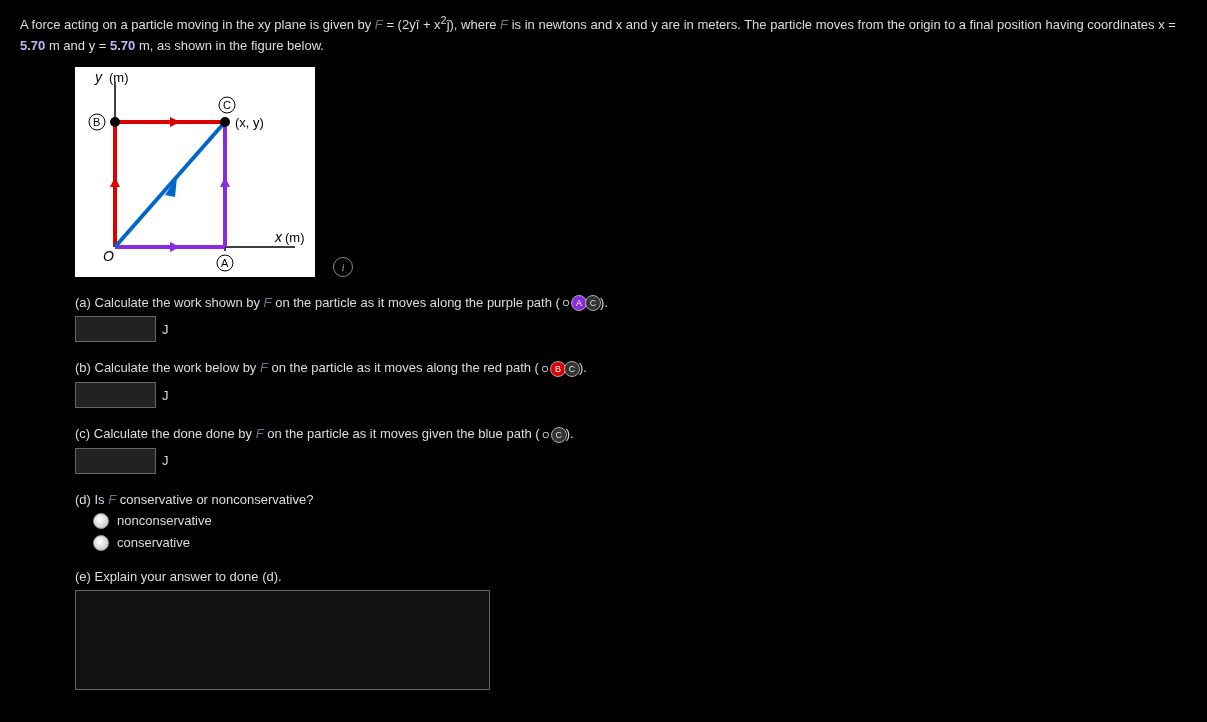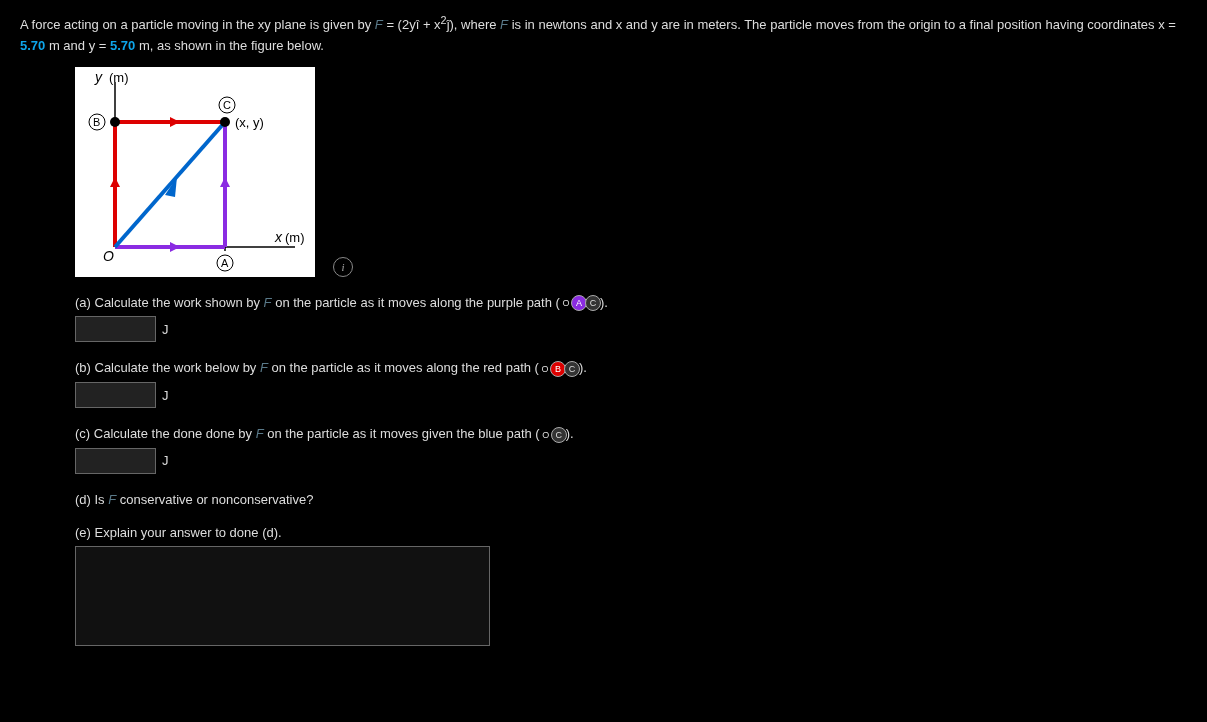--- a/index.html
+++ b/index.html
@@ -9,21 +9,21 @@
   color: #ddd;
   font-family: Arial, Helvetica, sans-serif;
   font-size: 13px;
   width: 1207px;
   box-sizing: border-box;
 }
 .problem-text {
   line-height: 1.6;
 }
 .highlight {
-  color: #0ea5e9;
+  color: #c4b5fd;
   font-weight: bold;
 }
 .force-symbol {
   color: #5a7a8a;
   font-style: italic;
 }
 .italic { }
 .figure-wrap {
   margin: 10px 0 15px 55px;
   display: flex;
@@ -170,18 +170,26 @@
 <div class="question-block">
   <span>(c) Calculate the done done by </span><span class="force-symbol">F</span><span> on the particle as it moves given the blue path (</span><span class="path-icon" style="border:none">O</span><span class="path-icon" style="background:#333">C</span><span>).</span>
   <div class="answer-row">
     <input type="text" class="answer-input" style="">
     <span>J</span>
   </div>
 </div>
 
 <div class="question-block">
   <span>(d) Is </span><span class="force-symbol">F</span><span> conservative or nonconservative?</span>
+  <div class="radio-row">
+    <div class="radio-btn"></div>
+    <span>nonconservative</span>
+  </div>
+  <div class="radio-row">
+    <div class="radio-btn"></div>
+    <span>conservative</span>
+  </div>
 </div>
 
 <div class="question-block">
   <span>(e) Explain your answer to done (d).</span><br>
   <textarea class="textarea-input" style=""></textarea>
 </div>
 
 </body></html>

